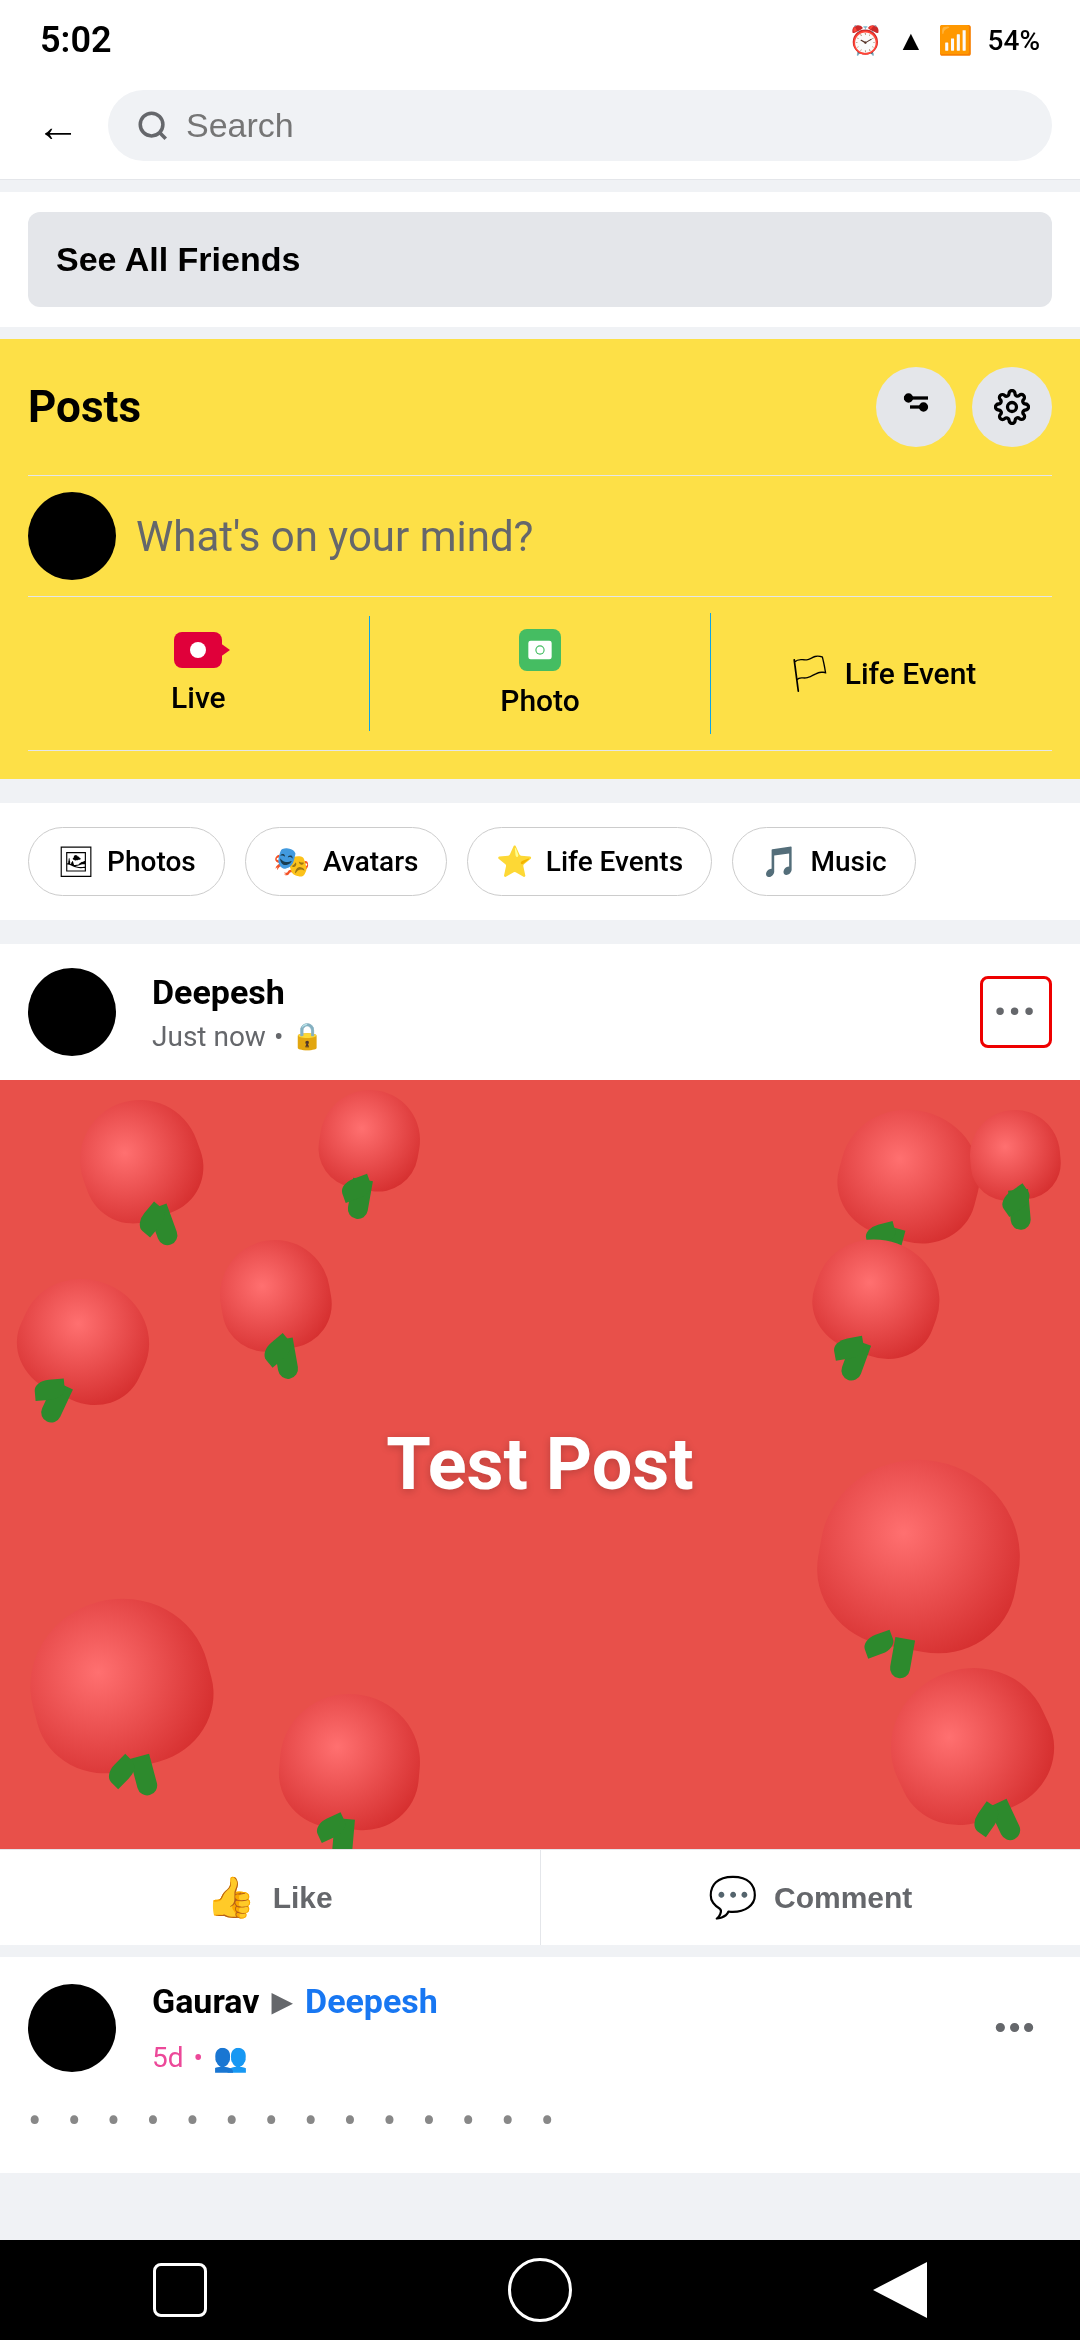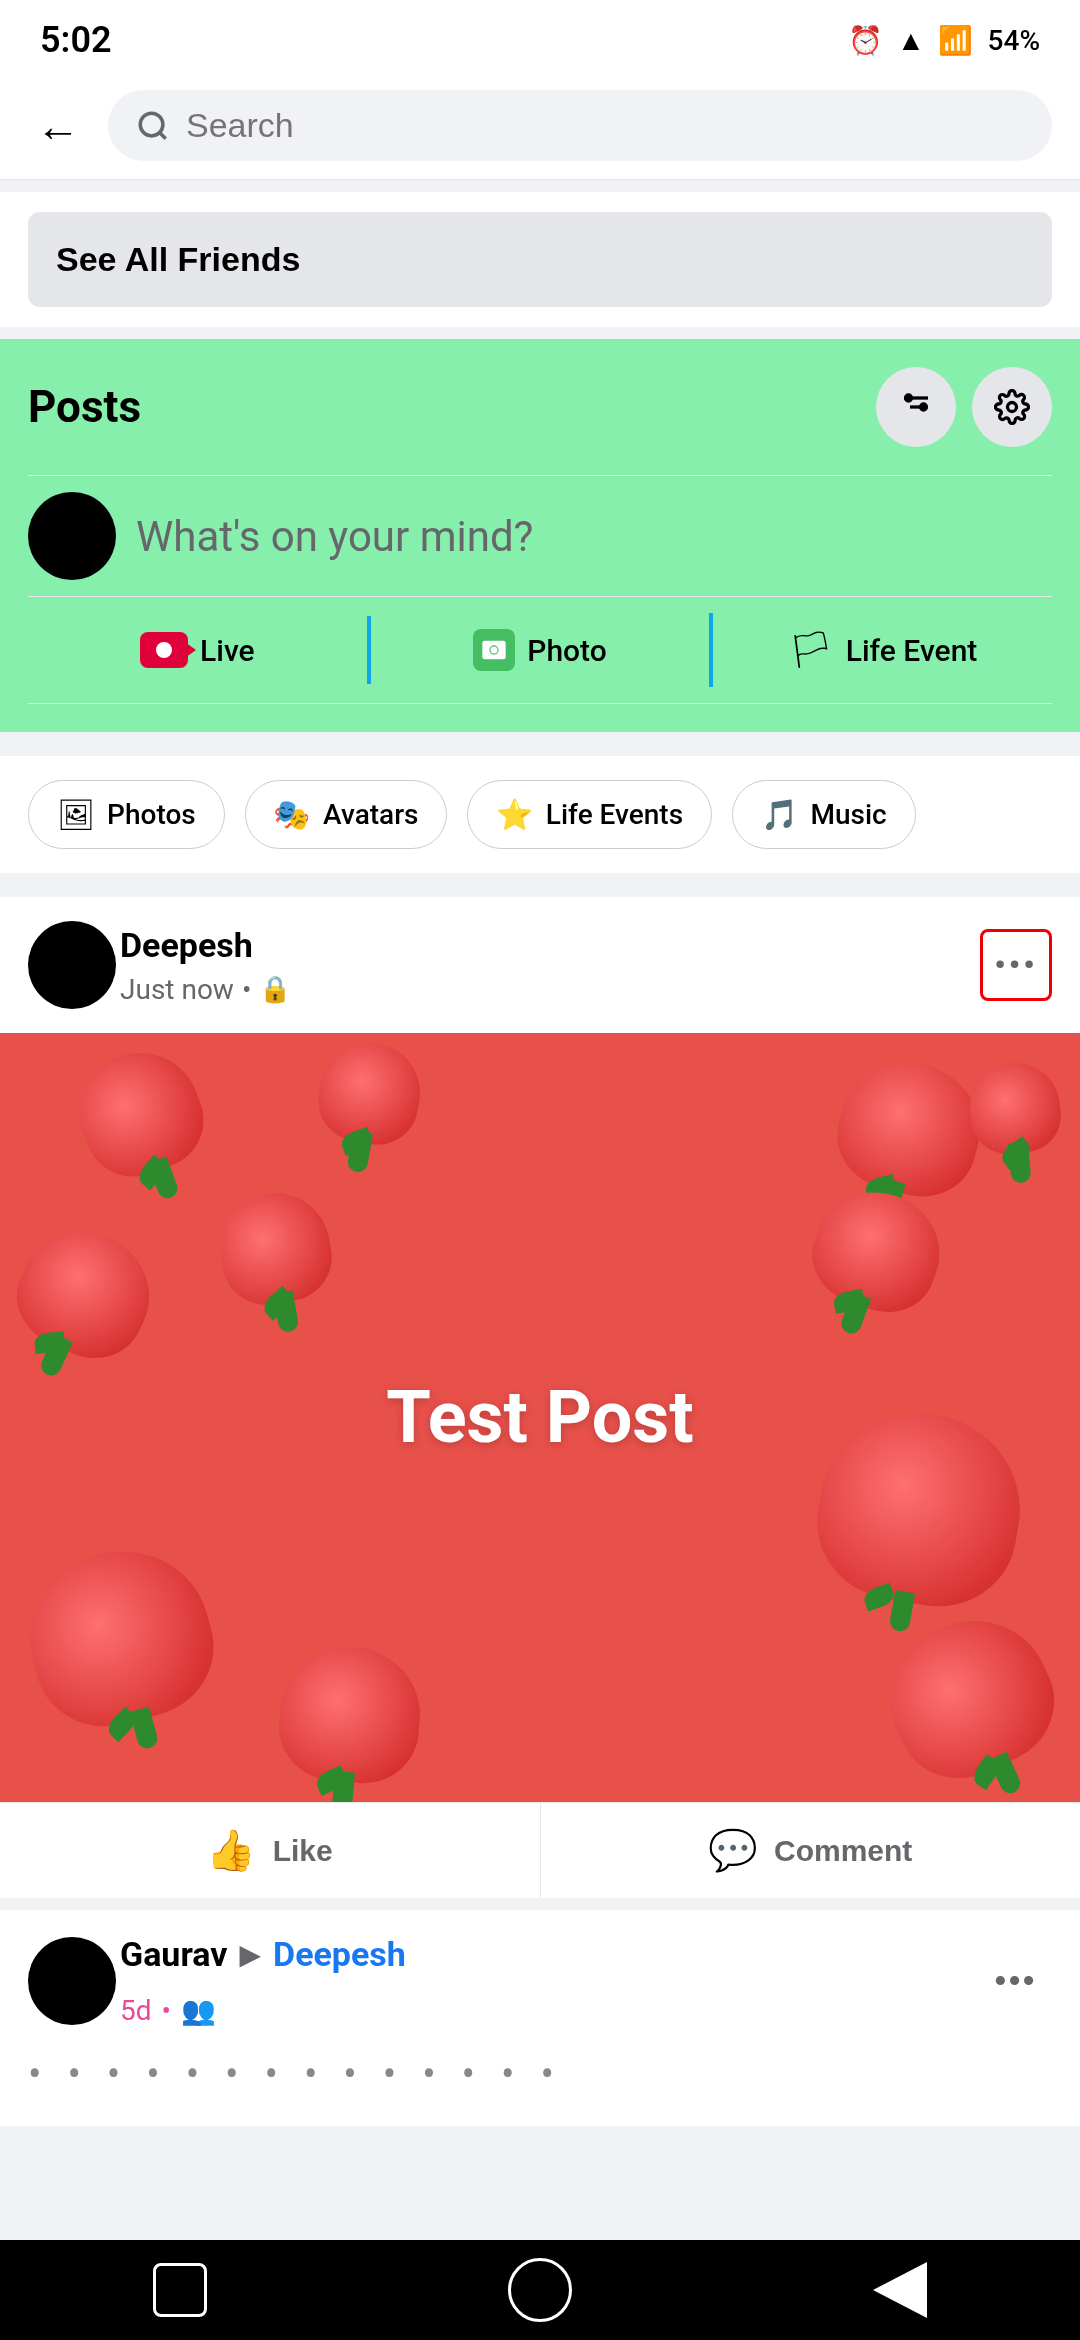--- a/index.html
+++ b/index.html
@@ -105,21 +105,21 @@
     }
 
     
     .divider {
       height: 12px;
       background: #f0f2f5;
     }
 
     
     .posts-section {
-      background: #86efac;
+      background: #fde047;
       padding: 28px;
     }
     .posts-header {
       display: flex;
       align-items: center;
       justify-content: space-between;
       margin-bottom: 28px;
     }
     .posts-title {
       font-size: 44px;
@@ -178,21 +178,22 @@
     .post-action-item {
       flex: 1;
       display: flex;
       align-items: center;
       justify-content: center;
       gap: 12px;
       padding: 16px 0;
       cursor: pointer;
     }
     .post-action-item:not(:last-child) {
-      border-right: 4px solid #0ea5e9;
+      border-right: 1px solid #0ea5e9;
+      flex-direction: column;
     }
     .live-icon {
       width: 48px;
       height: 36px;
       background: #e0003a;
       border-radius: 8px;
       display: flex;
       align-items: center;
       justify-content: center;
       position: relative;
@@ -267,21 +268,21 @@
     }
     .post-header {
       display: flex;
       align-items: center;
       padding: 24px 28px;
       justify-content: space-between;
     }
     .post-user-info {
       display: flex;
       align-items: center;
-      gap: 4px;
+      gap: 36px;
     }
     .post-avatar {
       width: 88px;
       height: 88px;
       border-radius: 50%;
       background: #000;
       flex-shrink: 0;
     }
     .post-name {
       font-size: 34px;

